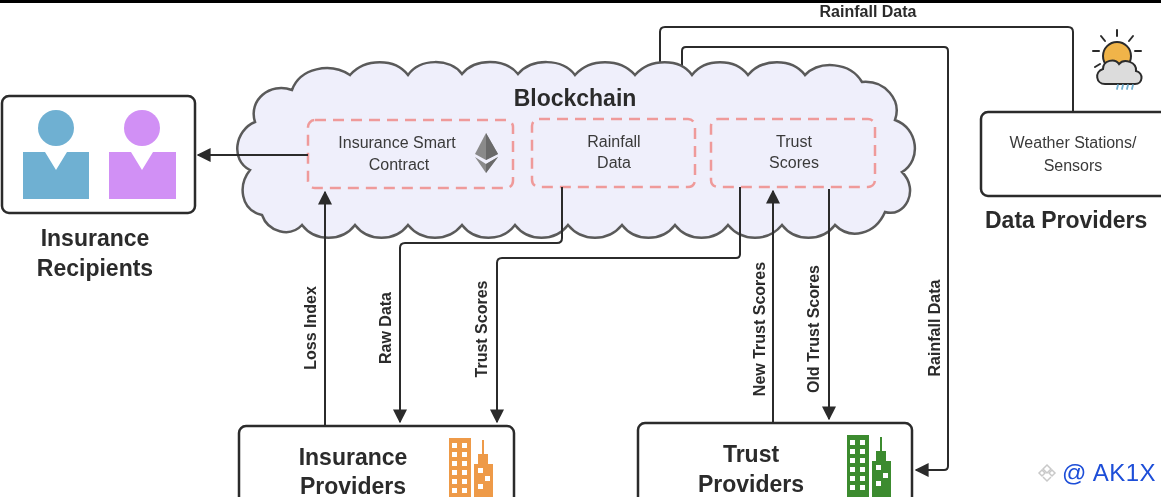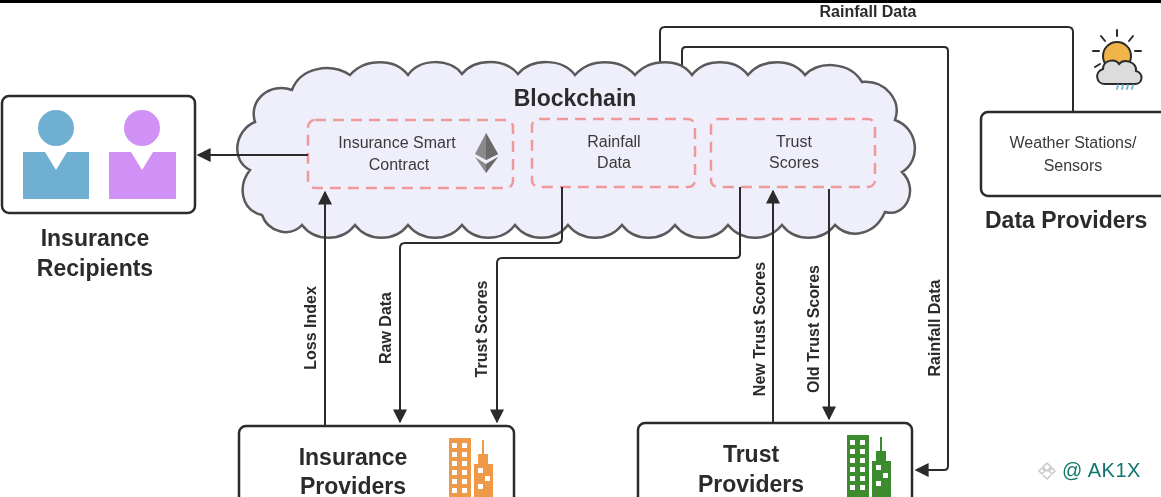--- a/index.html
+++ b/index.html
@@ -4,21 +4,21 @@
 <style>
   html, body { margin:0; padding:0; background:#ffffff; }
   body { width:1161px; height:497px; position:relative; overflow:hidden; font-family:"Liberation Sans", sans-serif; color:#2b2b2b; }
   .topbar { position:absolute; left:0; top:0; width:1161px; height:3px; background:#000; }
   svg.diagram { position:absolute; left:0; top:0; }
   .lbl { font-family:"Liberation Sans", sans-serif; fill:#2b2b2b; }
   .bold { font-weight:bold; }
   .box-text { font-size:16px; fill:#3a3a3a; }
   .edge-label { font-size:16px; font-weight:bold; fill:#2b2b2b; }
   .big-label { font-size:23px; font-weight:bold; fill:#2b2b2b; }
-  .watermark { position:absolute; left:1036px; top:459px; font-size:20px; color:#0f766e; letter-spacing:0.5px; display:flex; align-items:center; gap:4px; }
+  .watermark { position:absolute; left:1036px; top:459px; font-size:24px; color:#1d4ed8; letter-spacing:0.5px; display:flex; align-items:center; gap:4px; }
   .wm-logo { width:22px; height:22px; }
 </style>
 </head>
 <body>
 
 <div class="topbar"></div>
 
 <svg class="diagram" width="1161" height="497" viewBox="0 0 1161 497">
   <defs>
     <marker id="arr" viewBox="0 0 10 10" refX="9" refY="5" markerWidth="7" markerHeight="7" orient="auto-start-reverse">

